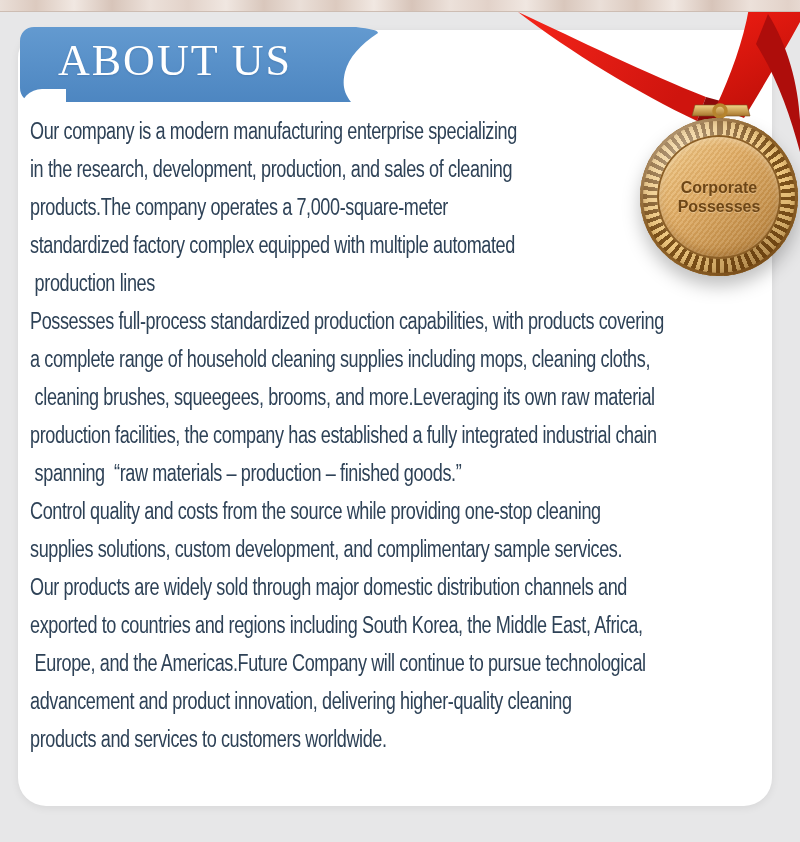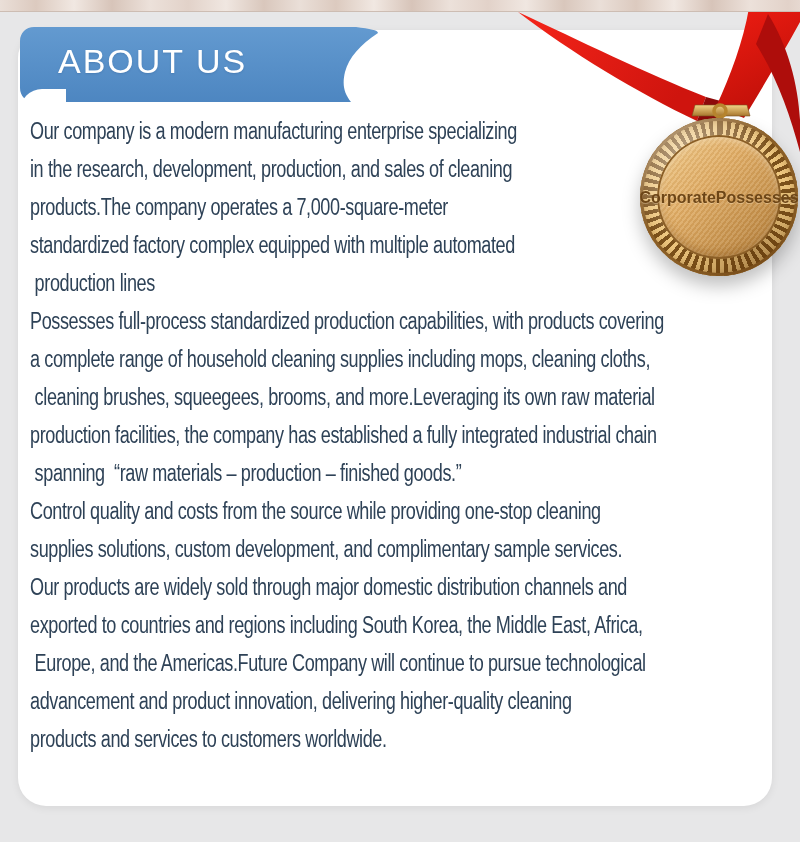--- a/index.html
+++ b/index.html
@@ -25,22 +25,22 @@
   
   .banner{
     position:absolute;left:20px;top:27px;width:360px;height:75px;z-index:2;
   }
   .banner-notch{
     position:absolute;left:20px;top:89px;width:46px;height:26px;z-index:3;
     background:#ffffff;border-top-left-radius:22px;
   }
   .banner-title{
     position:absolute;left:58px;top:37px;z-index:4;
-    color:#ffffff;font-size:34px;line-height:48px;letter-spacing:2px;
-    font-family:Liberation Sans, sans-serif;font-weight:400;
+    color:#ffffff;font-size:44px;line-height:48px;letter-spacing:2px;
+    font-family:Liberation Serif, serif;font-weight:400;
     text-shadow:0 1px 2px rgba(40,80,130,0.25);
   }
   
   .about-text{
     position:absolute;left:30px;top:112px;width:950px;z-index:2;
     transform:scaleX(0.785);transform-origin:0 0;
     color:#2e4257;font-size:23px;line-height:38px;letter-spacing:-0.5px;
   }
   .about-text p{margin:0;white-space:pre-wrap;}
   
@@ -60,21 +60,21 @@
     background:radial-gradient(circle at 32% 26%, rgba(255,255,255,0.5), rgba(255,255,255,0) 52%),
                radial-gradient(circle at 70% 85%, rgba(80,40,0,0.35), rgba(80,40,0,0) 45%);
   }
   .medal-face{
     position:absolute;inset:17px;border-radius:50%;
     background:
       repeating-linear-gradient(128deg, rgba(255,255,255,0.10) 0 2px, rgba(120,70,20,0.08) 2px 4px),
       linear-gradient(135deg,#f2cd8e 0%,#e0ad66 40%,#c28e49 78%,#cf9c58 100%);
     box-shadow:inset 0 0 0 2px #8a5e26, inset 0 3px 8px rgba(255,245,220,0.55),
                inset 0 -5px 10px rgba(110,60,10,0.35);
-    display:flex;align-items:center;justify-content:center;text-align:center;
+    display:flex;flex-direction:column;align-items:center;justify-content:center;text-align:center;
   }
   .medal-line{
     color:#6d4617;font-weight:bold;font-size:16px;line-height:19px;
     letter-spacing:0px;text-shadow:0 1px 0 rgba(255,235,200,0.35);
   }
 </style>
 </head>
 <body>
 
 <div class="wood-strip"></div>

